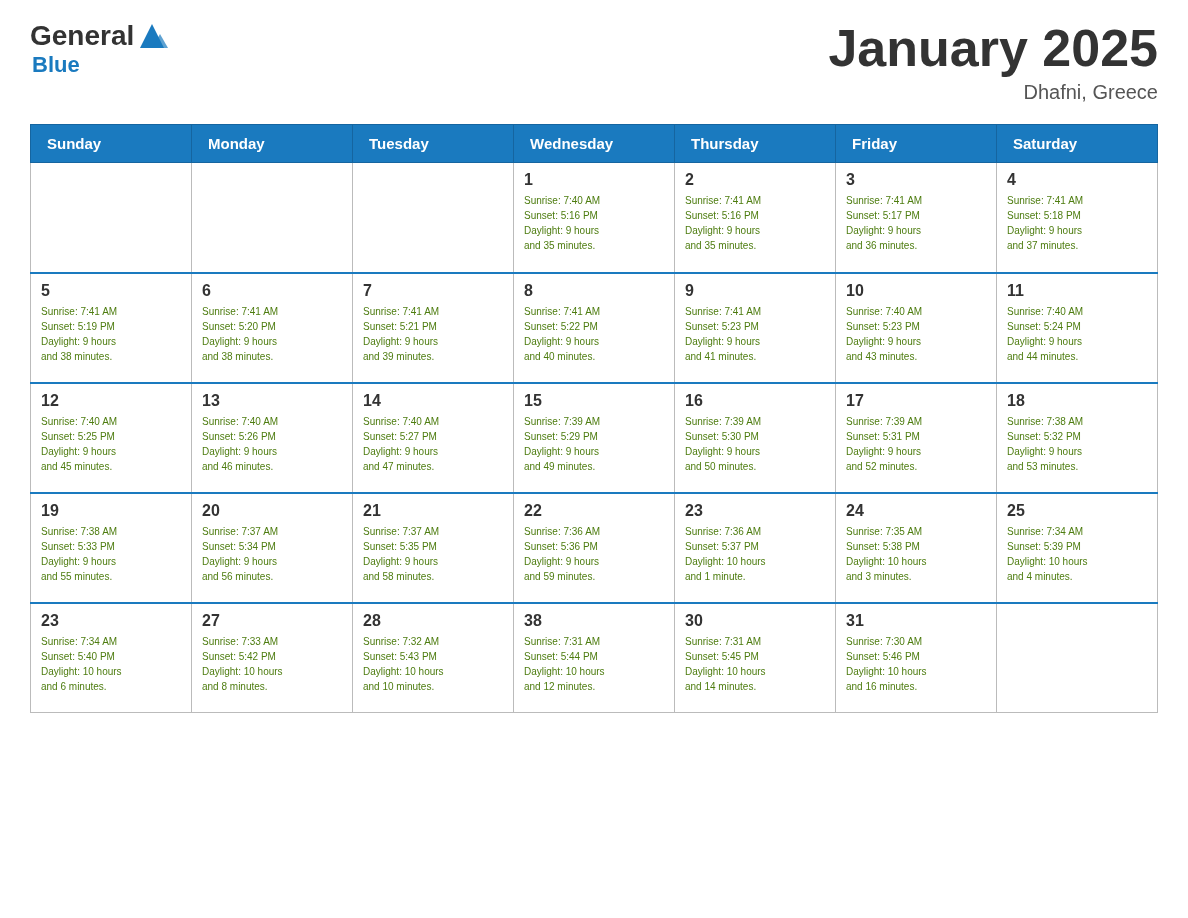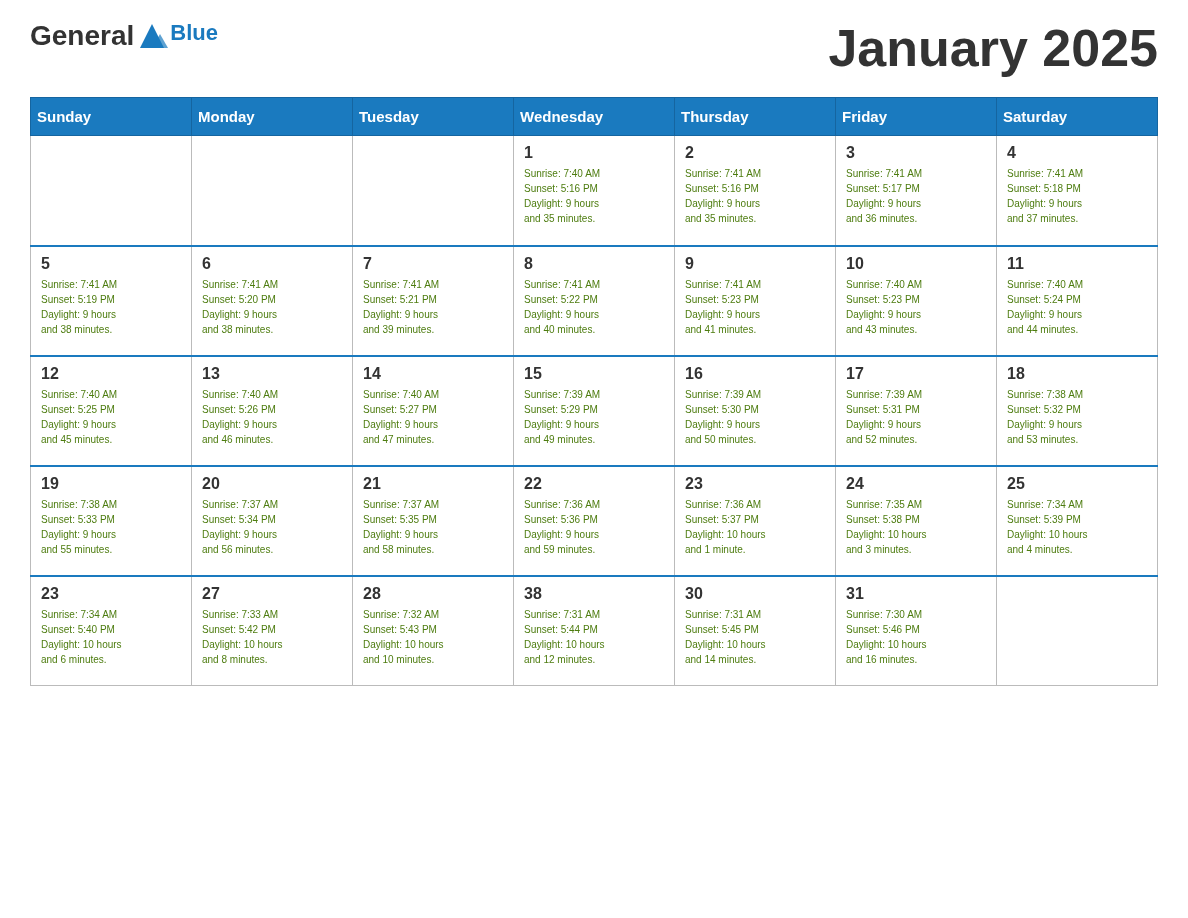--- a/index.html
+++ b/index.html
@@ -27,21 +27,21 @@
       margin-left: 2px;
     }
     .logo-blue {
       font-size: 22px;
       font-weight: bold;
       color: #1a7abf;
       margin-left: 2px;
     }
     .logo-wrapper {
       display: flex;
-      flex-direction: row;
+      flex-direction: column;
       align-items: flex-start;
     }
     .logo-top {
       display: flex;
       align-items: center;
     }
     .title-section {
       text-align: right;
     }
     .month-title {
@@ -58,21 +58,21 @@
     .calendar {
       width: 100%;
       border-collapse: collapse;
       border: 1px solid #999;
     }
     .calendar th {
       background-color: #1a7abf;
       color: white;
       font-size: 15px;
       font-weight: bold;
-      padding: 10px 6px;
+      padding: 10px 16px;
       text-align: left;
       border: 1px solid #1565a0;
     }
     .calendar td {
       vertical-align: top;
       border: 1px solid #bbb;
       padding: 8px 10px;
       width: 14.28%;
       min-height: 110px;
       height: 110px;
@@ -104,20 +104,21 @@
       <span class="logo-text-general">General</span>
       <svg class="logo-icon" viewBox="0 0 32 32" xmlns="http://www.w3.org/2000/svg">
         <polygon points="4,28 16,4 28,28" fill="#1a7abf"></polygon>
         <polygon points="16,28 24,14 32,28" fill="#1a7abf" opacity="0.7"></polygon>
       </svg>
     </div>
     <span class="logo-blue">Blue</span>
   </div>
   <div class="title-section">
     <div class="month-title">January 2025</div>
+    <div class="location">Dhafni, Greece</div>
   </div>
 </div>
 
 <table class="calendar">
   <thead>
     <tr>
     <th>Sunday</th>
         <th>Monday</th>
         <th>Tuesday</th>
         <th>Wednesday</th>

